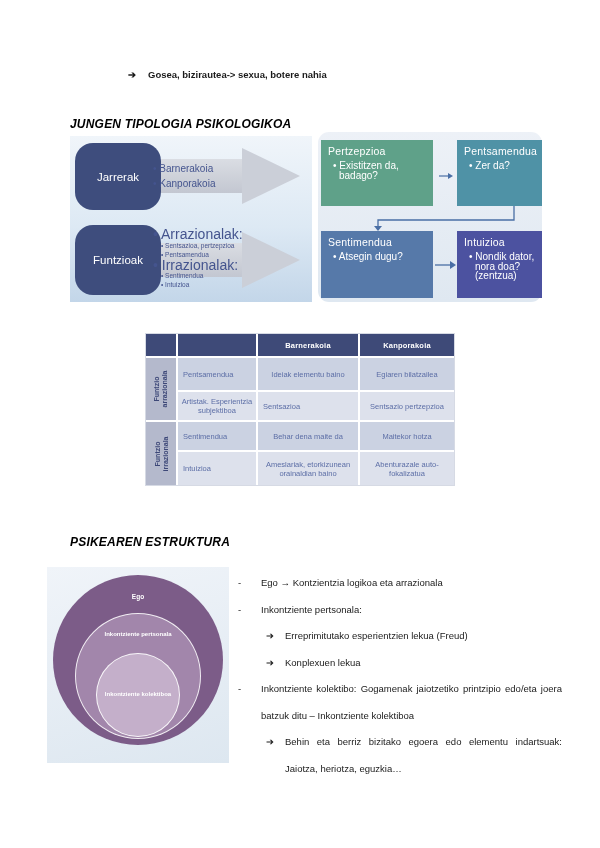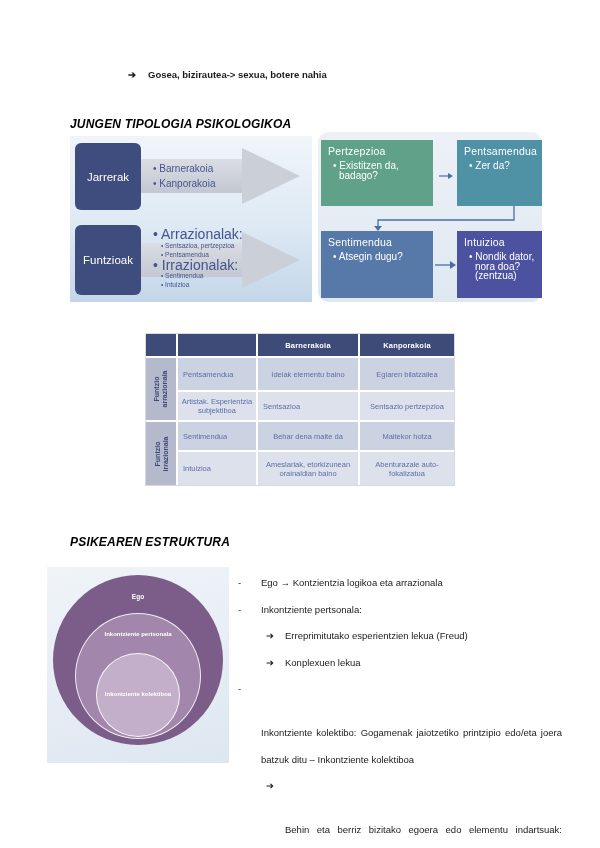--- a/index.html
+++ b/index.html
@@ -17,21 +17,21 @@
   .sec2 { left:70px; top:535px; }
   
   .typanel { position:absolute; left:70px; top:136px; width:242px; height:166px;
     background:linear-gradient(180deg,#f0f5fa 0%,#dde9f4 55%,#c3d6e9 100%); }
   .arrow-body { position:absolute; background:linear-gradient(180deg,#dadde3,#c3c7d1); }
   .ab1 { left:12px; top:23px; width:160px; height:34px; }
   .ab2 { left:12px; top:107px; width:160px; height:34px; }
   .arrow-head { position:absolute; width:0; height:0; border-top:28px solid transparent; border-bottom:28px solid transparent; border-left:58px solid #cbcfd8; }
   .ah1 { left:172px; top:12px; }
   .ah2 { left:172px; top:96px; }
-  .tybox { position:absolute; left:5px; width:66px; background:#3e4d7d; border-radius:6px;
+  .tybox { position:absolute; left:5px; width:86px; background:#3e4d7d; border-radius:18px;
     color:#fff; display:flex; align-items:center; justify-content:center; font-size:11.5px; }
   .tb1 { top:7px; height:67px; }
   .tb2 { top:89px; height:70px; }
   .tylist { position:absolute; left:83px; color:#44548e; }
   .tl1 { top:25px; font-size:10px; line-height:15px; }
   .tl2 { top:92px; }
   .tylist .l1 { font-size:14px; line-height:12.5px; }
   .tylist .l2 { font-size:6.5px; line-height:9px; padding-left:8px; }
   
   .mxpanel { position:absolute; left:318px; top:132px; width:224px; height:170px;
@@ -69,21 +69,21 @@
   .cl-mid { top:64px; font-size:6px; line-height:7.5px; }
   .cl-inner { top:124px; font-size:6px; line-height:7.5px; }
   .clabel span { display:inline-block; width:90px; }
   
   .notes { position:absolute; left:238px; top:570px; width:324px; font-size:9.5px; color:#1a1a1a; }
   .note { display:flex; line-height:26.5px; }
   .note .mk { flex:0 0 23px; }
   .note.sub { padding-left:28px; }
   .note.sub .mk { flex:0 0 19px; }
   .note .txt { flex:1; }
-  .note.just .txt { text-align:justify;margin-top:44px; }
+  .note.just .txt { text-align:justify; }
 </style>
 </head>
 <body>
 
 <div class="page">
 
   <div class="intro">
     <span class="mk">➔</span>
     <span>Gosea, bizirautea-&gt; sexua, botere nahia</span>
   </div>

